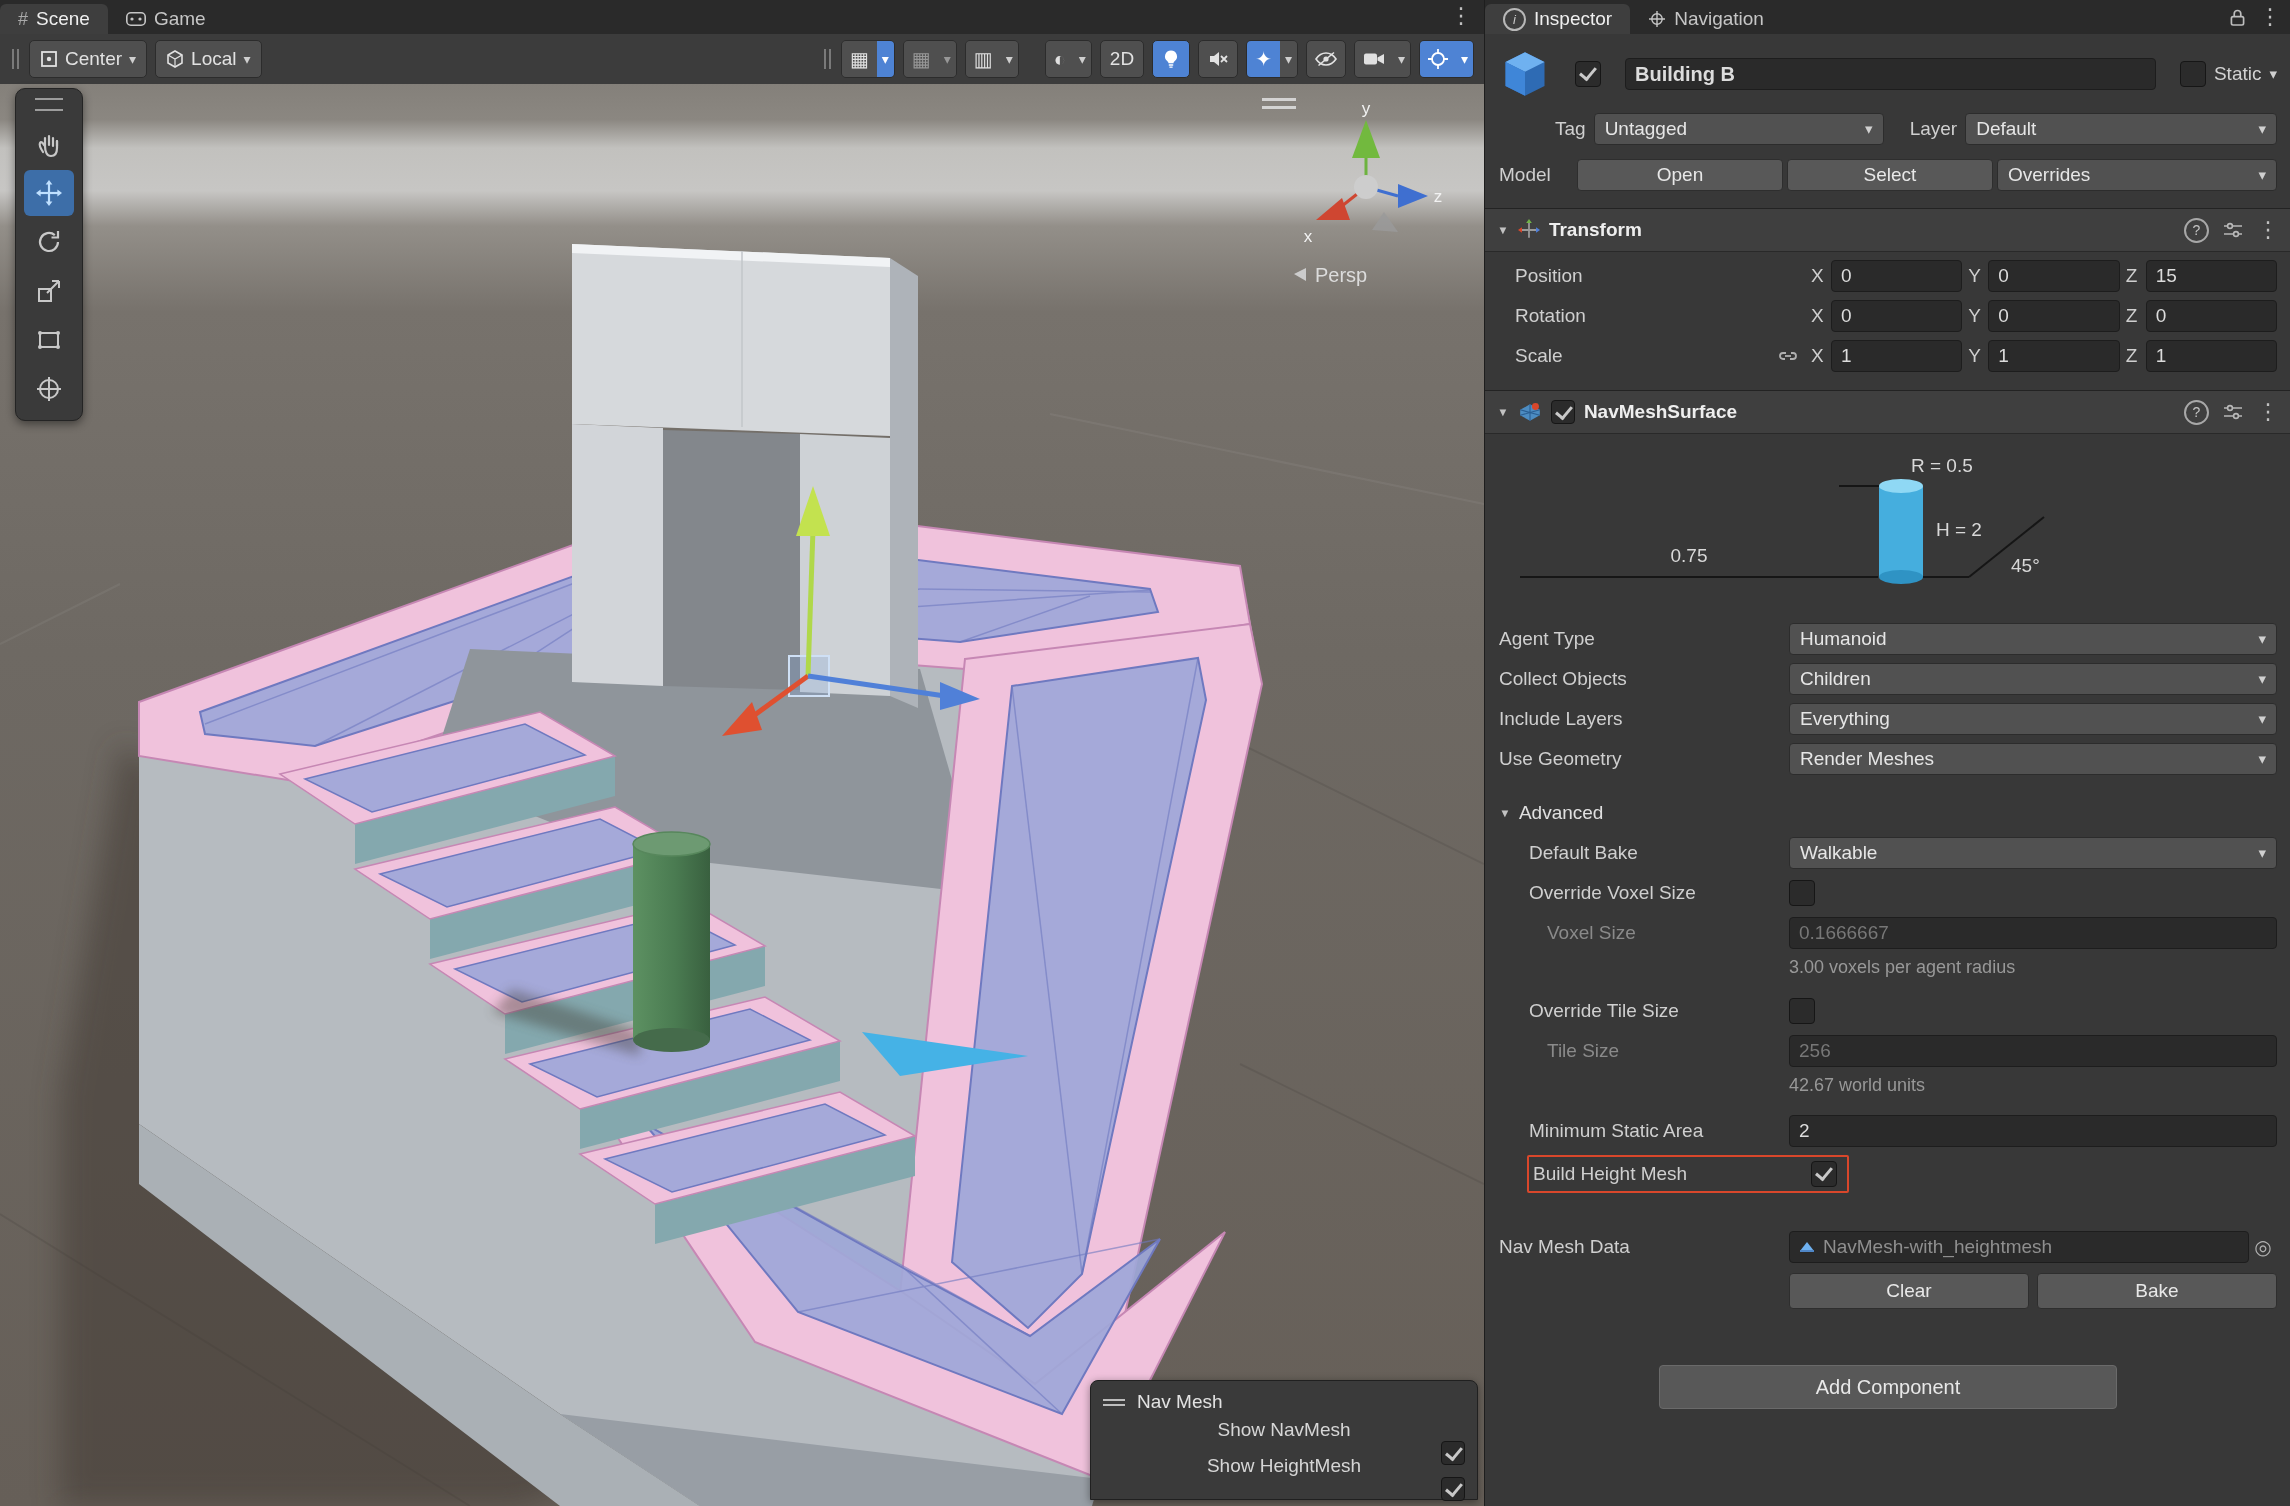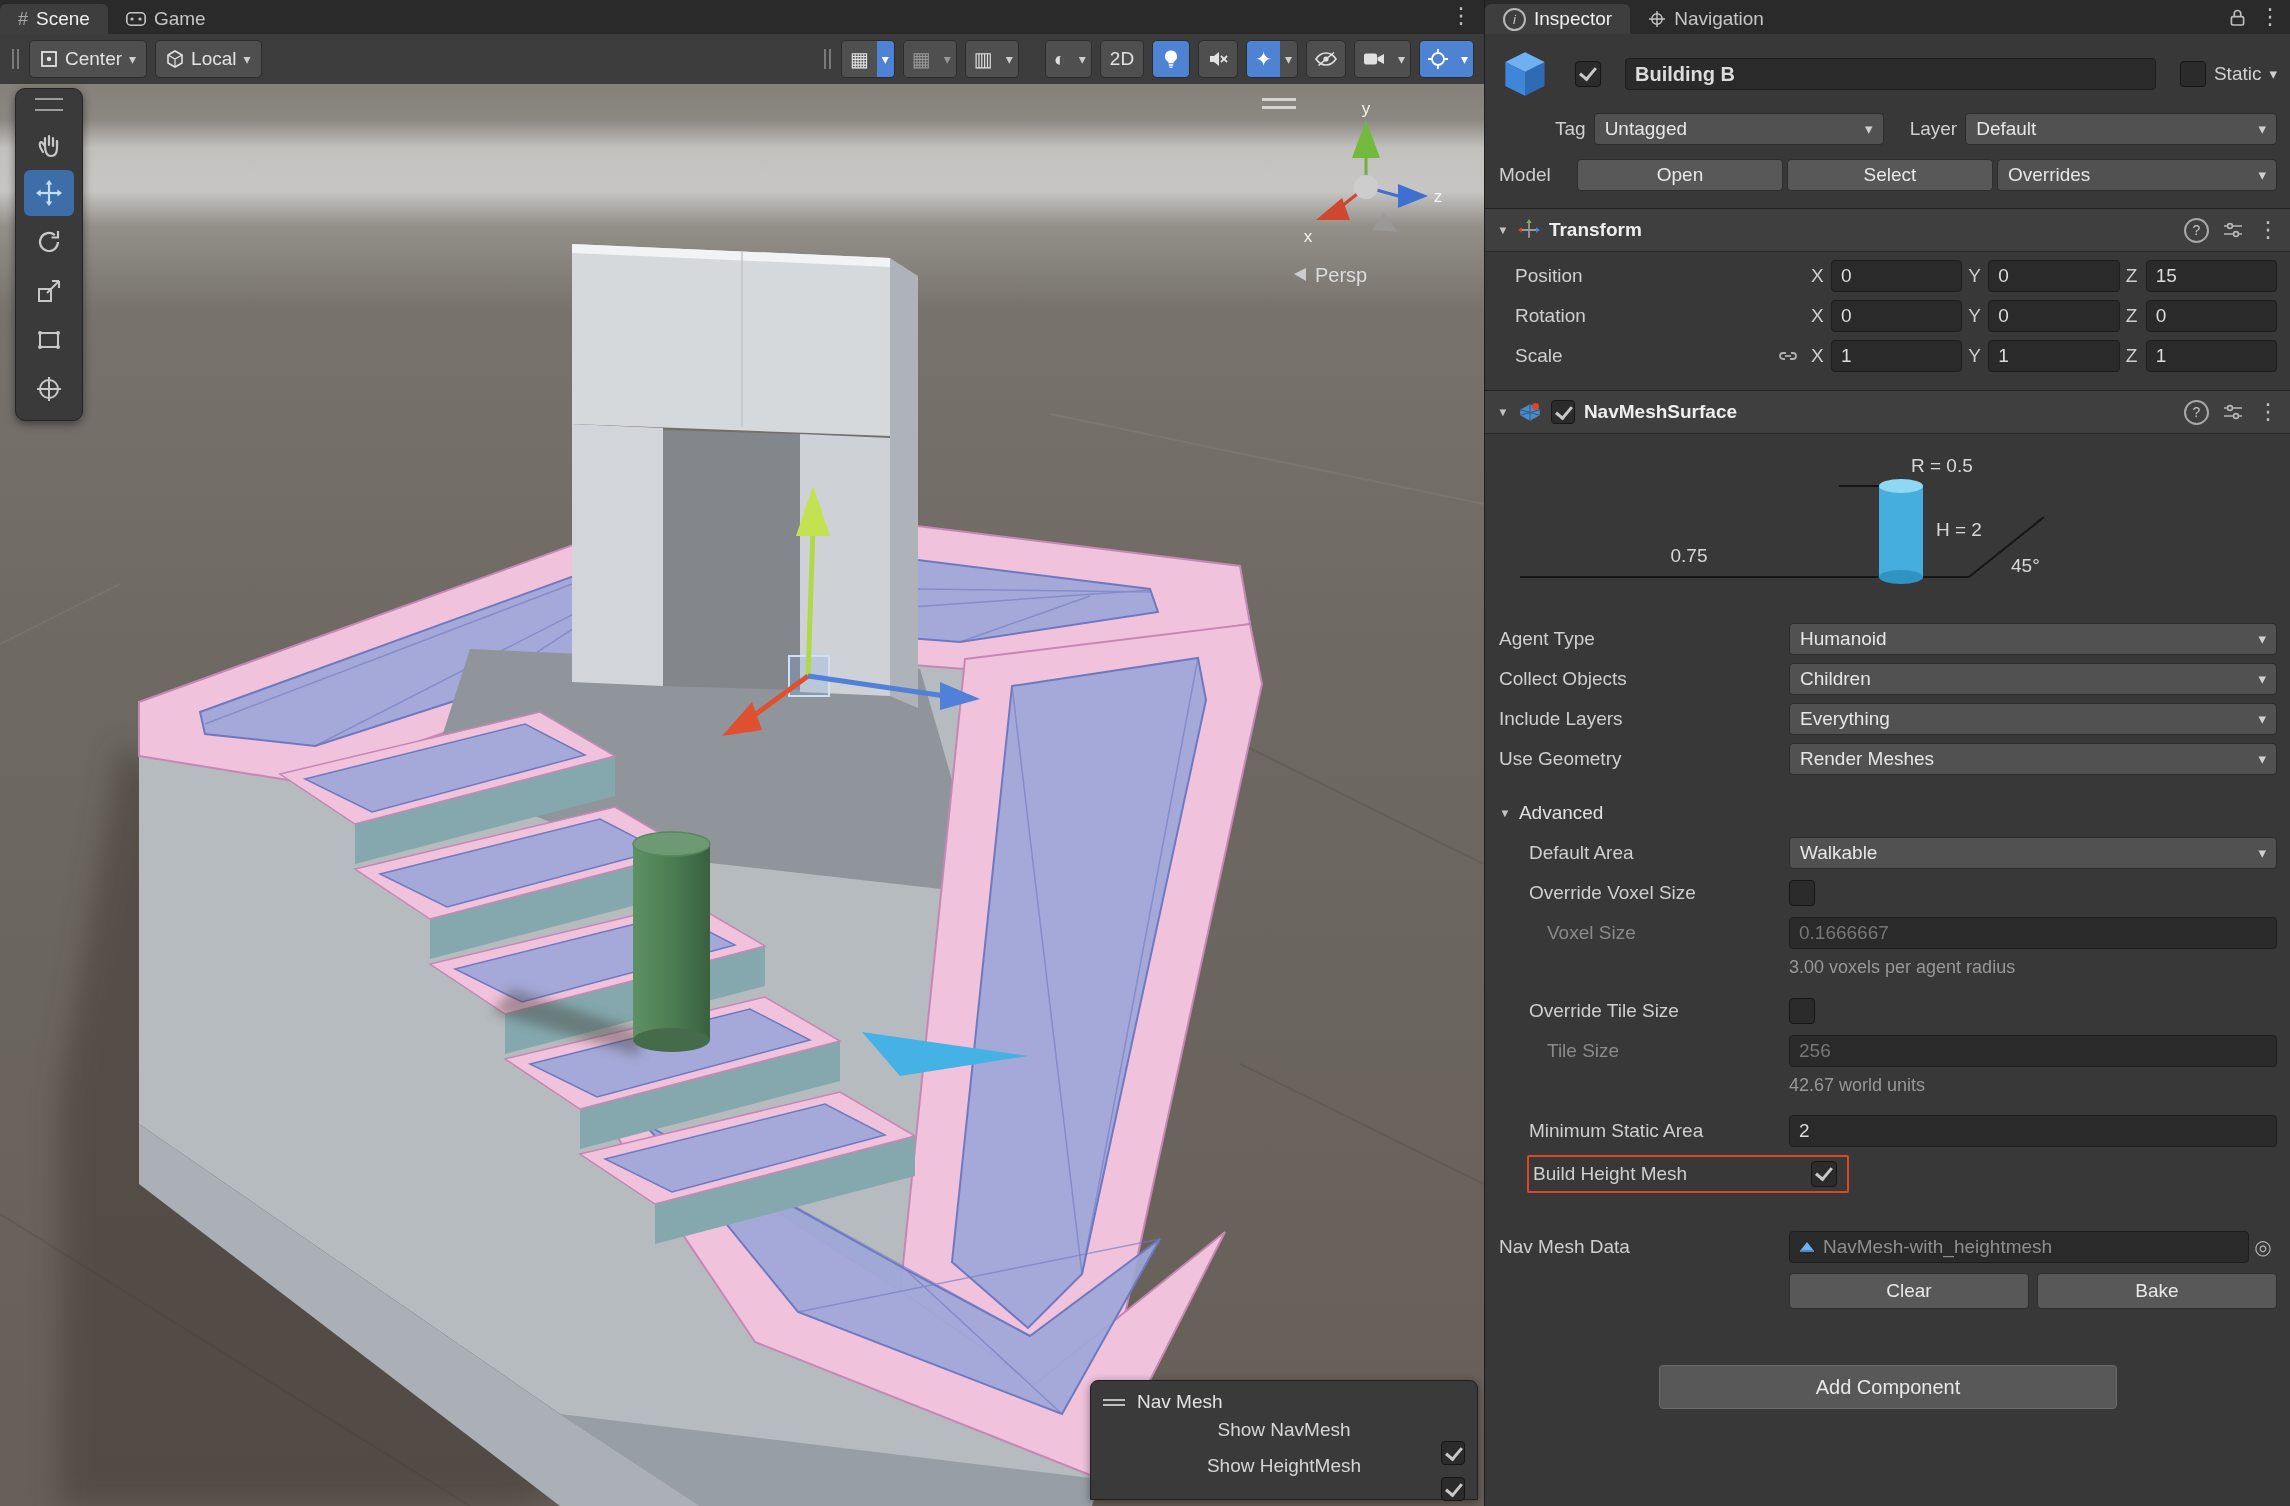--- a/index.html
+++ b/index.html
@@ -715,21 +715,21 @@
             </span>
           </span>
       </div>
 
       <div class="advrow">
         <span class="fold">▼</span>
         <span>Advanced</span>
       </div>
 
       <div class="prow">
-        <span class="plabel ind1">Default Area</span>
+        <span class="plabel ind1">Default Bake</span>
         <span class="pval">
             <span class="dd">
           <span>Walkable</span>
           <span class="caret">▾</span>
             </span>
           </span>
       </div>
       <div class="prow">
         <span class="plabel ind1">Override Voxel Size</span>
         <span class="cb"></span>

